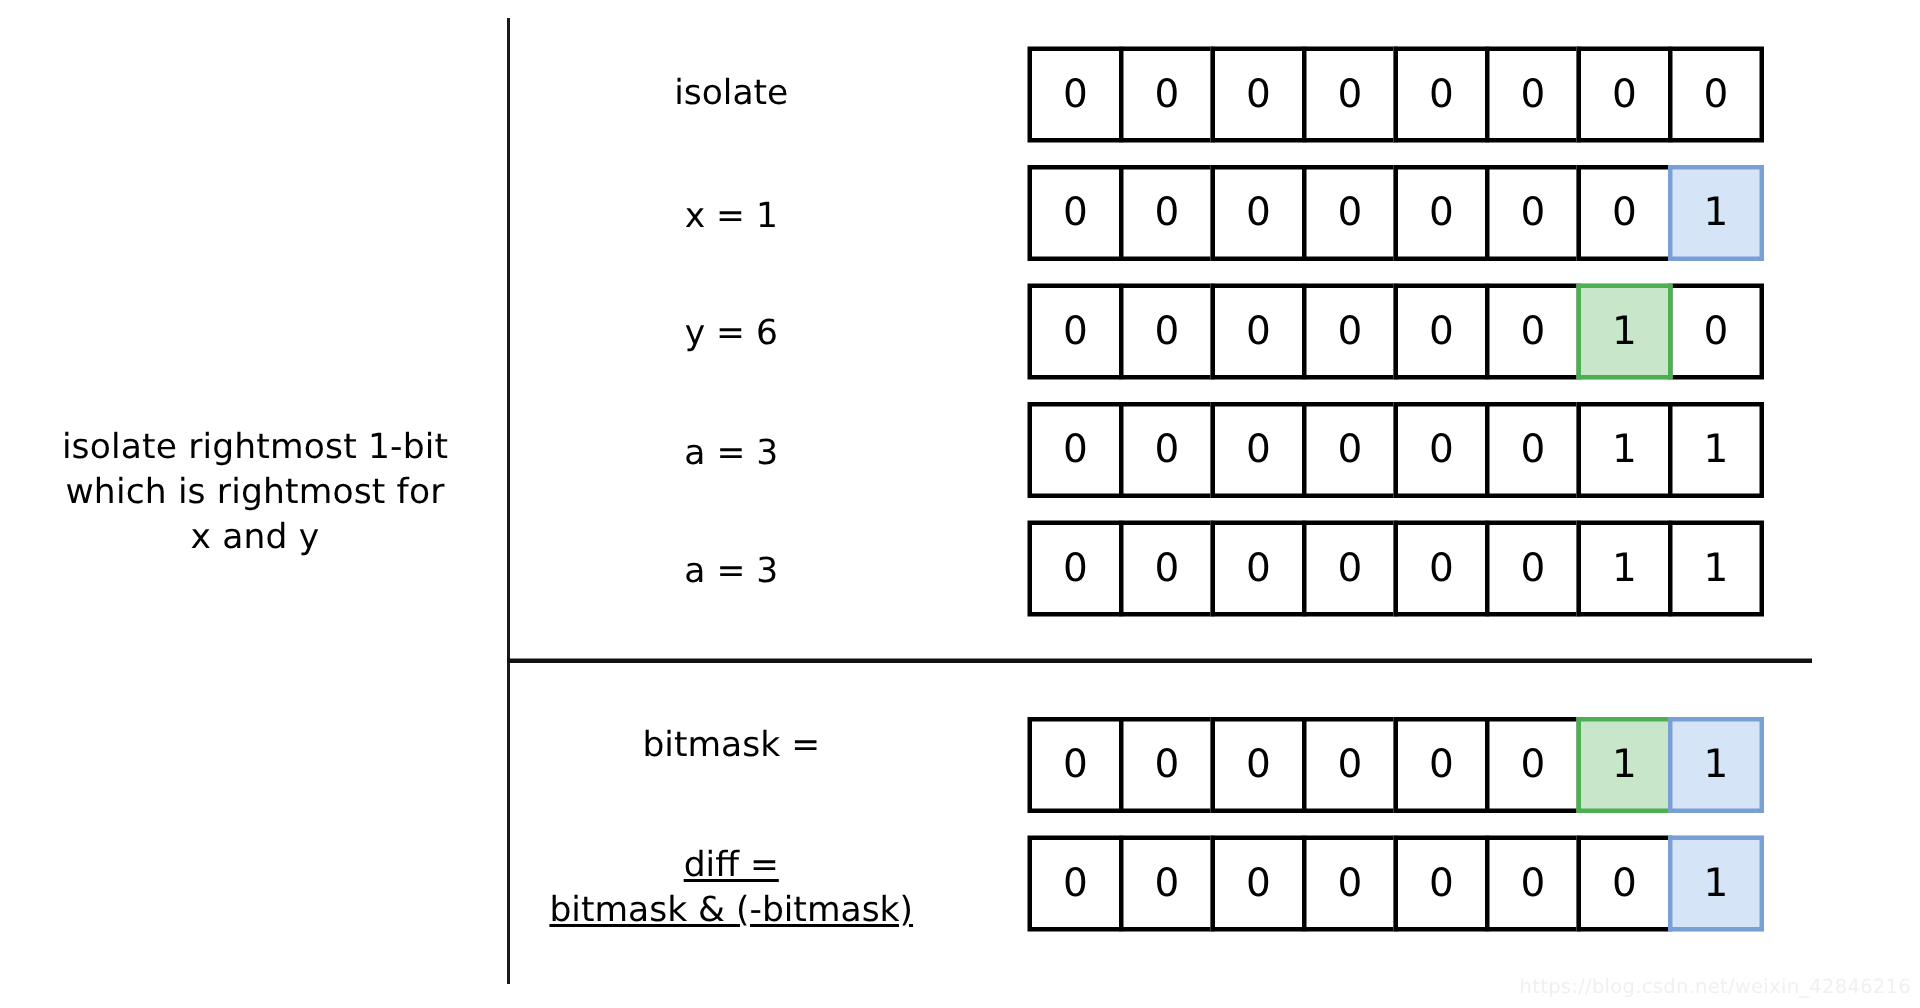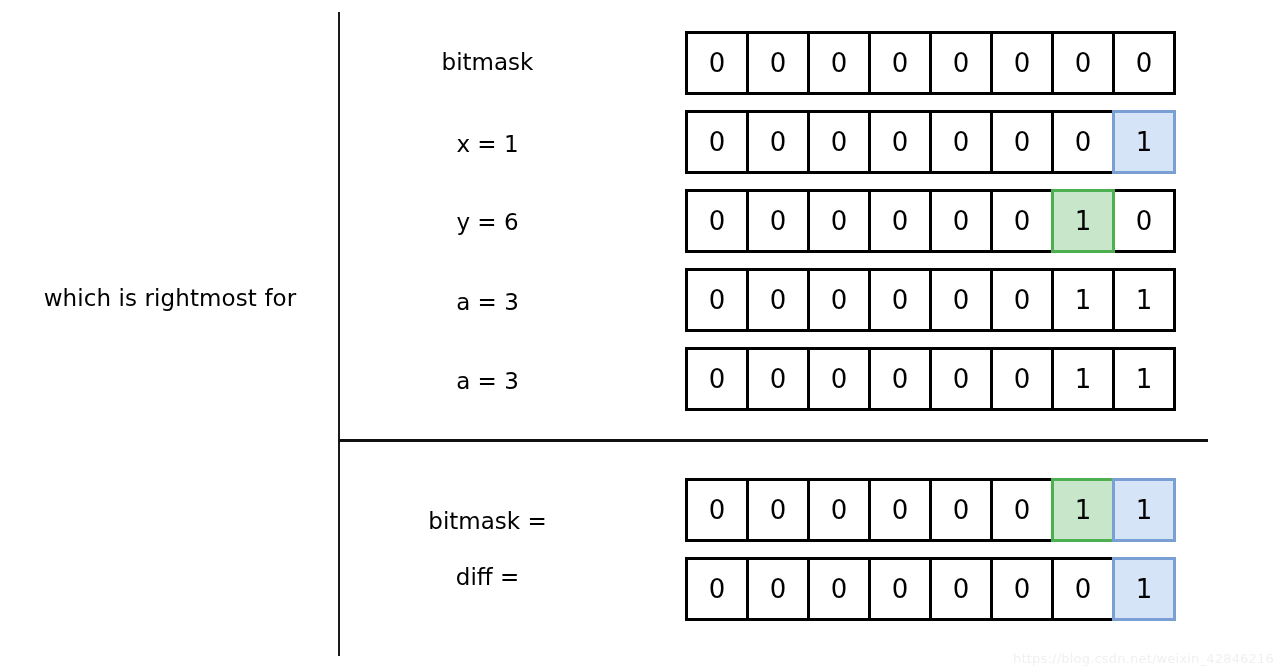--- a/index.html
+++ b/index.html
@@ -102,29 +102,31 @@
     font-size: 13px;
     color: #f0f0f0;
     font-family: "DejaVu Sans", sans-serif;
     letter-spacing: 0.2px;
   }
 </style>
 </head>
 <body>
 
 <div id="description">
+  <span class="desc-line">isolate rightmost 1-bit</span>
   <span class="desc-line">which is rightmost for</span>
+  <span class="desc-line">x and y</span>
 </div>
 
 <div id="vertical-divider"></div>
 <div id="horizontal-divider"></div>
 
 <div id="rows-container">
     <div class="row-label" style="top: 48px;">
-      <span class="lbl-line">bitmask</span>
+      <span class="lbl-line">isolate</span>
     </div>
     <div class="bit-grid" style="top: 31px;">
       <div class="bit-cell">0</div>
       <div class="bit-cell">0</div>
       <div class="bit-cell">0</div>
       <div class="bit-cell">0</div>
       <div class="bit-cell">0</div>
       <div class="bit-cell">0</div>
       <div class="bit-cell">0</div>
       <div class="bit-cell">0</div>
@@ -174,35 +176,36 @@
     <div class="bit-grid" style="top: 347px;">
       <div class="bit-cell">0</div>
       <div class="bit-cell">0</div>
       <div class="bit-cell">0</div>
       <div class="bit-cell">0</div>
       <div class="bit-cell">0</div>
       <div class="bit-cell">0</div>
       <div class="bit-cell">1</div>
       <div class="bit-cell">1</div>
     </div>
-    <div class="row-label two-line" style="top: 506px;">
+    <div class="row-label two-line" style="top: 482px;">
       <span class="lbl-line">bitmask =</span>
     </div>
     <div class="bit-grid" style="top: 478px;">
       <div class="bit-cell">0</div>
       <div class="bit-cell">0</div>
       <div class="bit-cell">0</div>
       <div class="bit-cell">0</div>
       <div class="bit-cell">0</div>
       <div class="bit-cell">0</div>
       <div class="bit-cell hl-green">1</div>
       <div class="bit-cell hl-blue">1</div>
     </div>
-    <div class="row-label two-line" style="top: 562px;">
+    <div class="row-label two-line" style="top: 562px; text-decoration: underline;">
       <span class="lbl-line">diff =</span>
+      <span class="lbl-line">bitmask &amp; (-bitmask)</span>
     </div>
     <div class="bit-grid" style="top: 557px;">
       <div class="bit-cell">0</div>
       <div class="bit-cell">0</div>
       <div class="bit-cell">0</div>
       <div class="bit-cell">0</div>
       <div class="bit-cell">0</div>
       <div class="bit-cell">0</div>
       <div class="bit-cell">0</div>
       <div class="bit-cell hl-blue">1</div>

